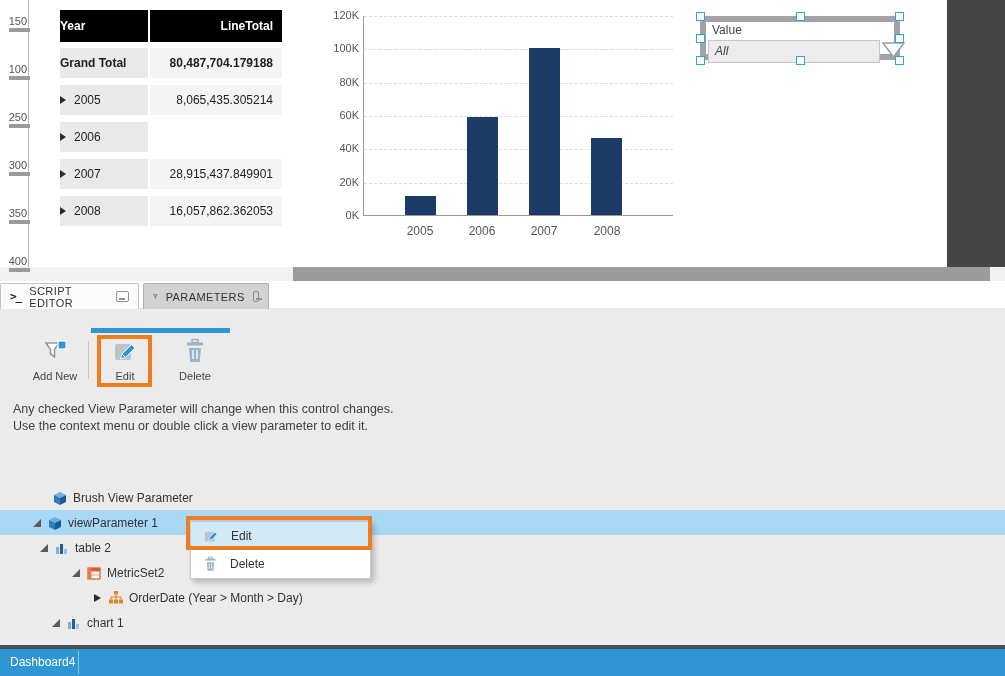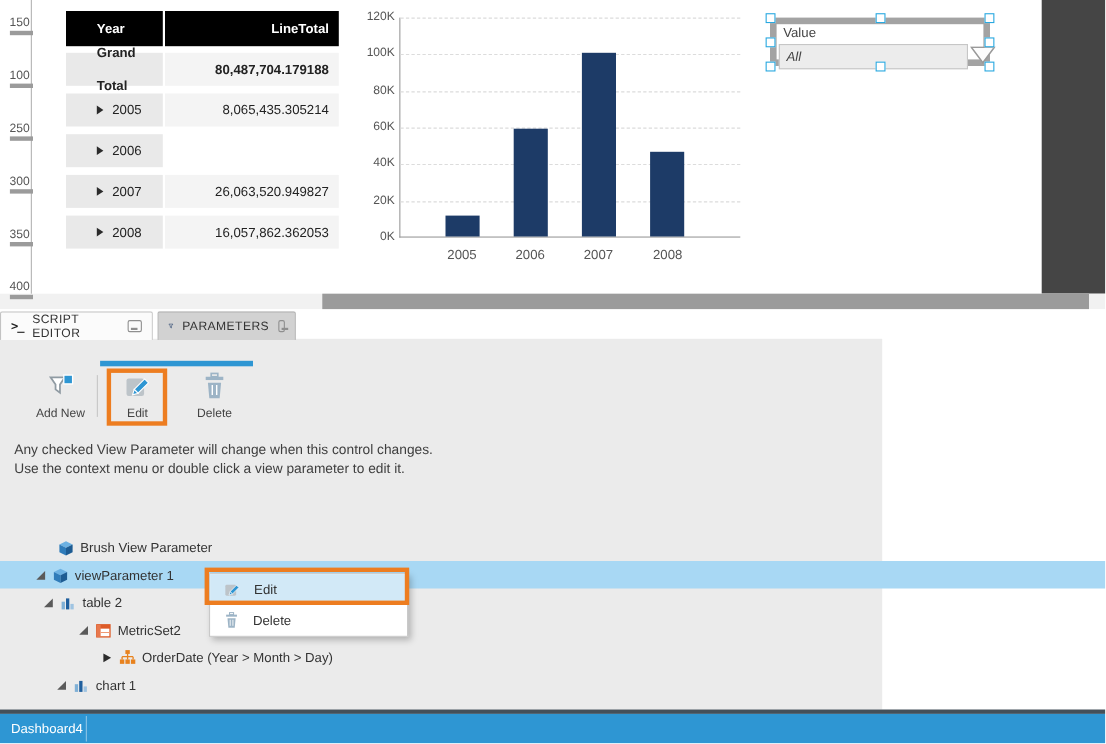--- a/index.html
+++ b/index.html
@@ -11,22 +11,22 @@
   .ruler-line { position:absolute; left:28px; top:0; height:267px; width:0; border-left:1px solid #b3b3b3; z-index:5; }
   .ruler-label { position:absolute; left:0; width:27px; text-align:right; font-size:11px; color:#555; z-index:6; }
   .ruler-tick { position:absolute; left:9px; width:21px; height:4px; background:#9b9b9b; z-index:6; }
   .dark-panel { position:absolute; left:947px; top:0; width:58px; height:267px; background:#454545; }
 
   
   .dtable { position:absolute; left:60px; top:10px; width:222px; }
   .dt-rowline { position:absolute; left:0; display:flex; gap:2px; }
   .dt-cell { height:30px; line-height:30px; font-size:12px; color:#222; }
   .dt-head { height:32px; line-height:32px; background:#000; color:#fff; font-weight:bold; }
-  .dt-c1 { width:88px; padding-left:28px; background:#e9e9e9; display:flex; align-items:center; }
-  .dt-c2 { width:158px; padding-right:9px; background:#f4f4f4; text-align:right; }
+  .dt-c1 { width:88px; padding-left:0; background:#e9e9e9; display:flex; align-items:center; }
+  .dt-c2 { width:132px; padding-right:9px; background:#f4f4f4; text-align:right; }
   .dt-head.dt-c1 { background:#000; }
   .dt-head.dt-c2 { background:#000; }
   .tri-right { width:0; height:0; border-top:4px solid transparent; border-bottom:4px solid transparent; border-left:6px solid #2b2b2b; margin-right:8px; }
   .bold { font-weight:bold; }
 
   
   .chart { position:absolute; left:332px; top:6px; width:346px; height:242px; }
   .plot { position:absolute; left:31px; top:10px; width:310px; height:200px; border-left:1px solid #9a9a9a; border-bottom:1px solid #9a9a9a; }
   .gridline { position:absolute; left:0; width:100%; height:0; border-top:1px dashed #dcdcdc; }
   .ytick { position:absolute; left:0; width:27px; text-align:right; font-size:11px; color:#555; }
@@ -46,21 +46,21 @@
   .hthumb { position:absolute; left:293px; top:0; width:697px; height:14px; background:#9b9b9b; }
 
   
   .tab { position:absolute; top:283px; height:26px; background:#fbfbfb; border:1px solid #c3c3c3; border-bottom:none; border-radius:2px 2px 0 0; display:flex; align-items:center; gap:8px; padding:0 9px; font-size:11px; color:#333; letter-spacing:0.4px; z-index:3; }
   .tab.selected { background:#d2d2d2; border-color:#b0b0b0; }
   .win-icon { width:14px; height:11px; border:1px solid #8f8f8f; border-radius:2px; position:relative; margin-left:auto; }
   .win-icon::after { content:""; position:absolute; left:2px; bottom:1px; width:6px; height:2px; background:#8f8f8f; }
   .script-glyph { font-family:"DejaVu Sans Mono", monospace; font-weight:bold; font-size:11px; color:#222; letter-spacing:-1px; }
 
   
-  .panel { position:absolute; left:0; top:308px; width:802px; height:337px; background:#ebebeb; }
+  .panel { position:absolute; left:0; top:308px; width:1005px; height:337px; background:#ebebeb; }
   .blue-indicator { position:absolute; left:91px; top:20px; width:139px; height:5px; background:#2e96d3; }
   .tool-btn { position:absolute; top:30px; display:flex; flex-direction:column; align-items:center; gap:6px; font-size:11px; color:#444; }
   .tool-sep { position:absolute; left:88px; top:33px; height:38px; width:0; border-left:1px solid #c6c6c6; }
   .orange-box { position:absolute; border:4px solid #ed7d20; z-index:12; }
   .instr { position:absolute; left:13px; font-size:12.5px; color:#3f3f3f; }
 
   
   .tree-row { position:absolute; left:0; width:1005px; height:25px; display:flex; align-items:center; font-size:12px; color:#333; }
   .tree-row.selected { background:#a8d8f4; z-index:1; }
   .exp-open { width:0; height:0; border-left:8px solid transparent; border-bottom:8px solid #5a5a5a; margin-right:6px; }
@@ -118,21 +118,21 @@
       <div class="dt-cell dt-c1">
           <span class="tri-right"></span>
           <span>2006</span>
         </div>
     </div>
     <div class="dt-rowline" style="top:149px">
       <div class="dt-cell dt-c1">
           <span class="tri-right"></span>
           <span>2007</span>
         </div>
-      <div class="dt-cell dt-c2">26,063,520.949827</div>
+      <div class="dt-cell dt-c2">28,915,437.849901</div>
     </div>
     <div class="dt-rowline" style="top:186px">
       <div class="dt-cell dt-c1">
           <span class="tri-right"></span>
           <span>2008</span>
         </div>
       <div class="dt-cell dt-c2">16,057,862.362053</div>
     </div>
   </div>
 

